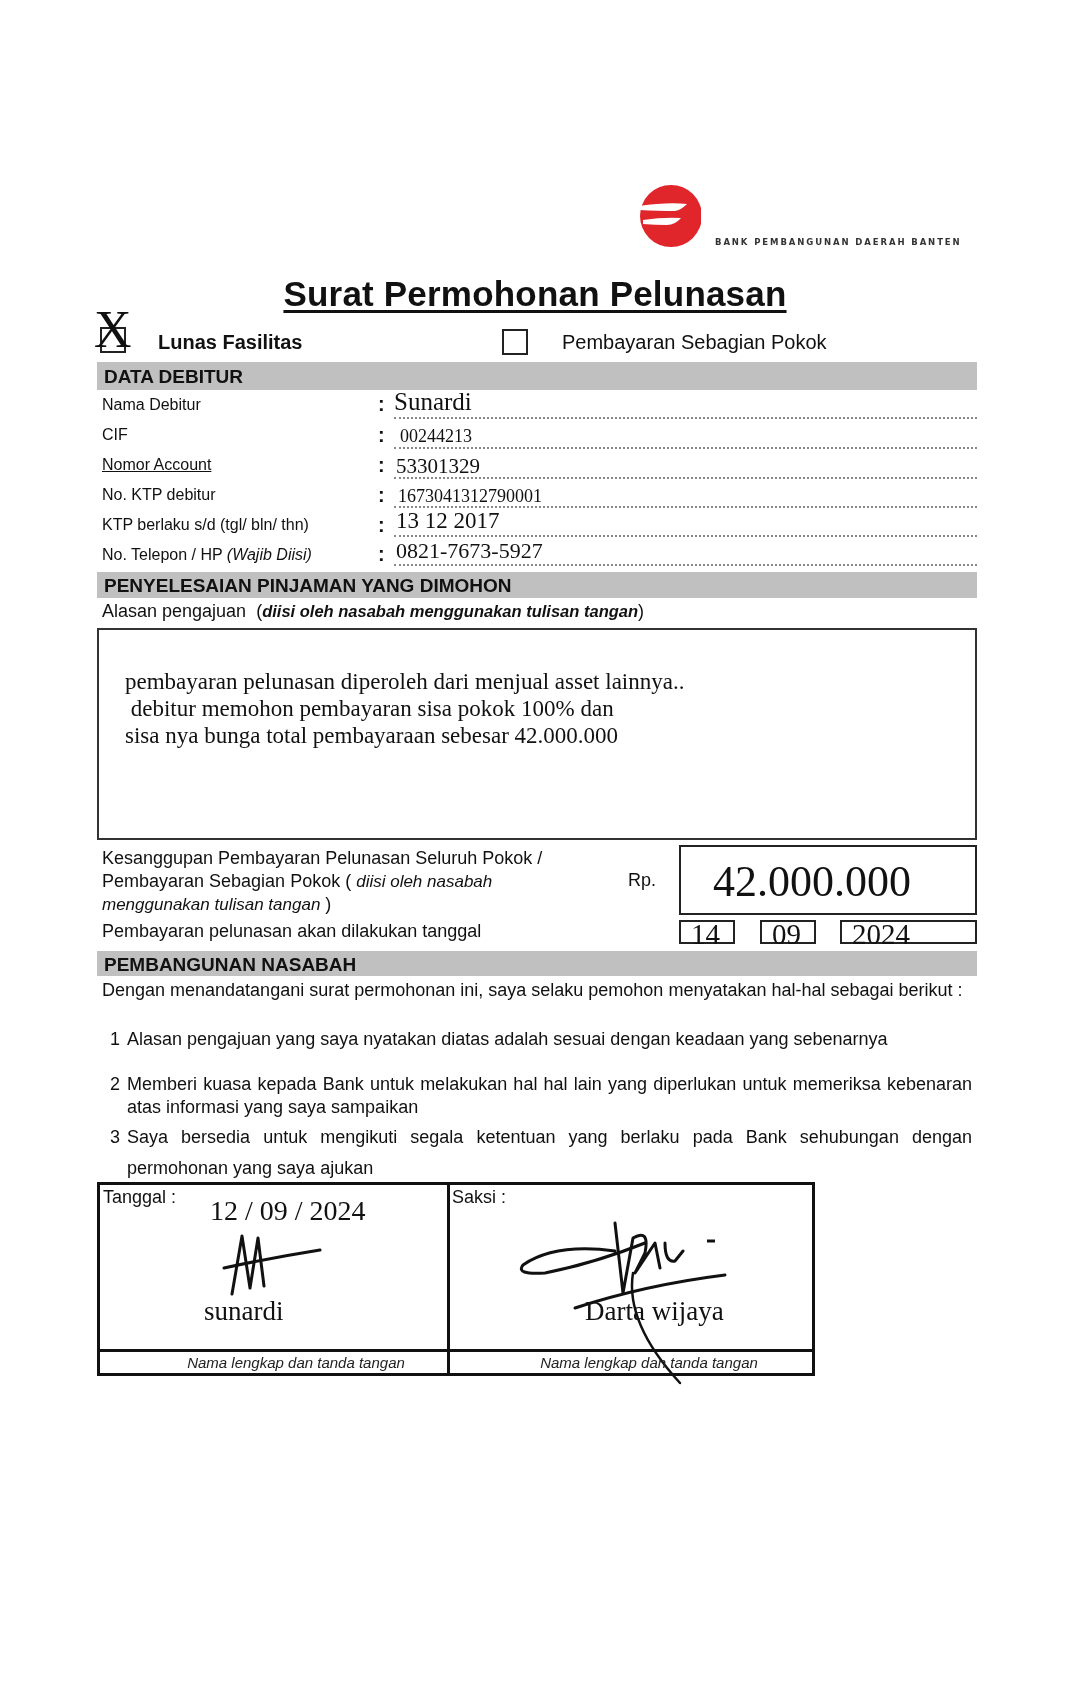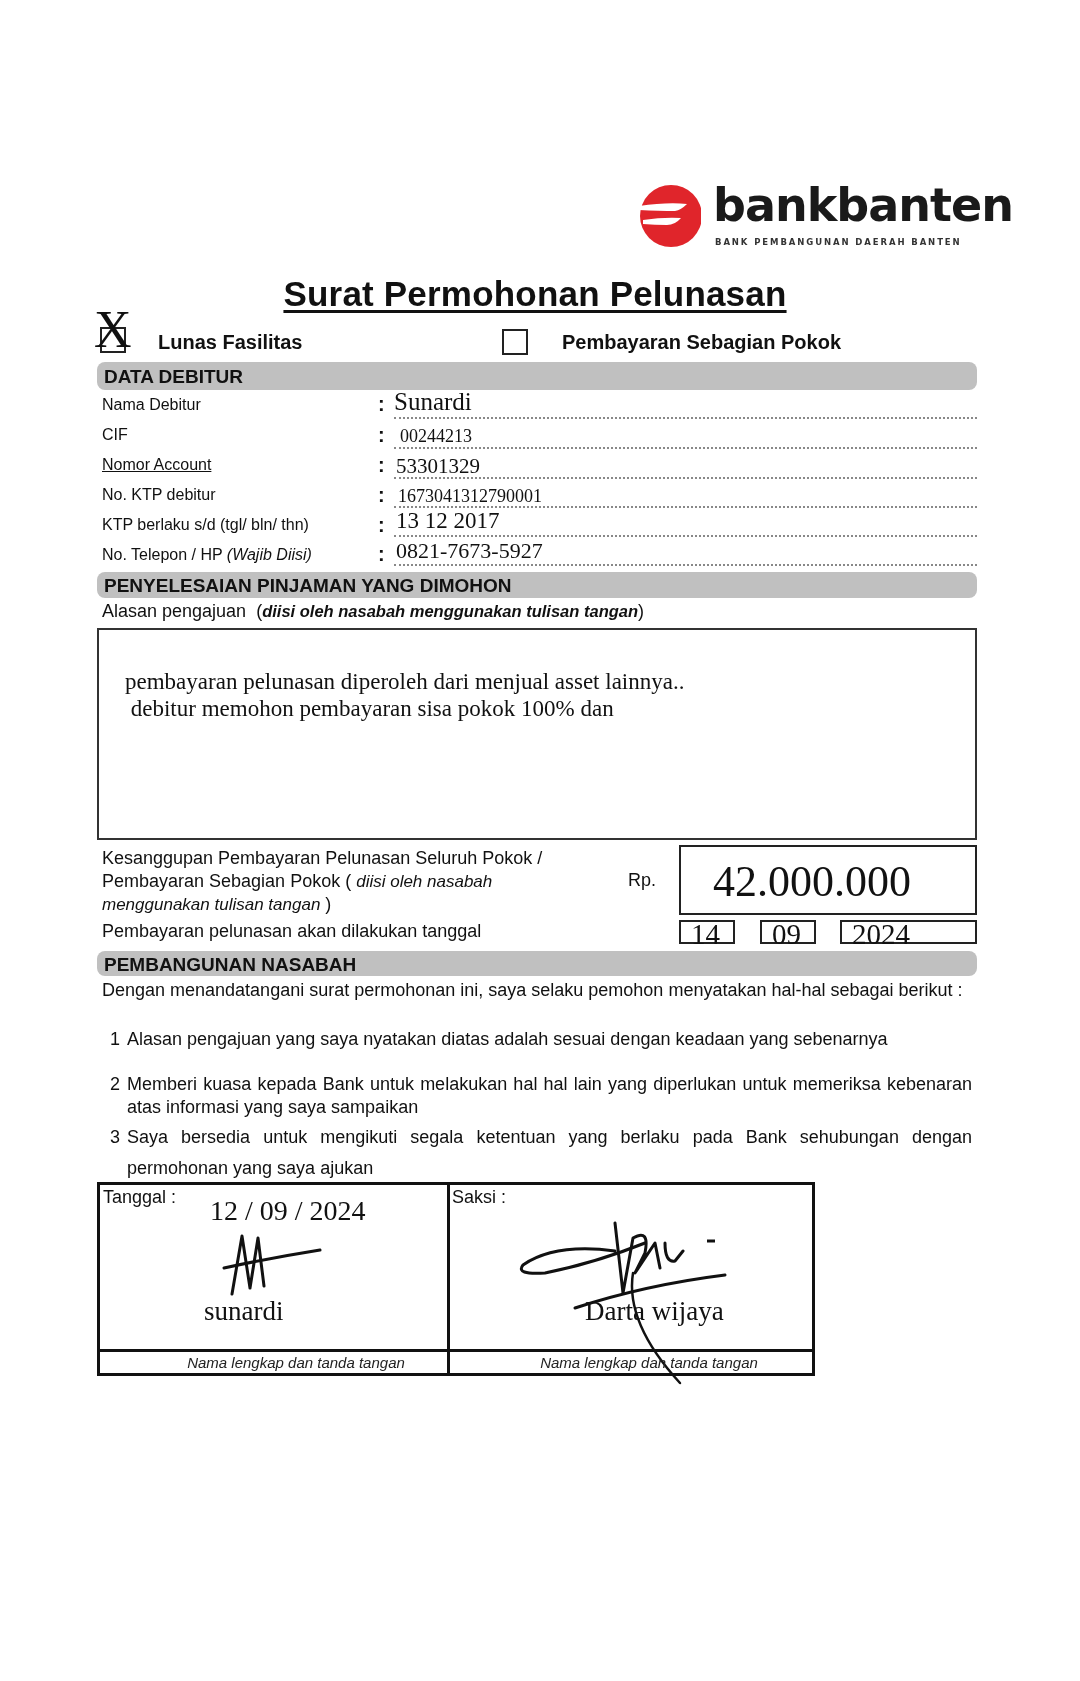--- a/index.html
+++ b/index.html
@@ -18,23 +18,23 @@
 
   #title { left: 0; width: 1070px; top: 274px; text-align: center; font-size: 35px; font-weight: bold;
            text-decoration: underline; text-decoration-thickness: 3px; text-underline-offset: 4px; letter-spacing: 0.2px; }
 
   
   .cbox { width: 26px; height: 26px; border: 2px solid #222; box-sizing: border-box; }
   #cb1 { left: 100px; top: 327px; }
   #cb1-x { left: 94px; top: 304px; font-family: "Liberation Serif", serif; font-size: 52px; line-height: 1; }
   #cb1-label { left: 158px; top: 331px; font-size: 20px; font-weight: bold; }
   #cb2 { left: 502px; top: 329px; }
-  #cb2-label { left: 562px; top: 331px; font-size: 20px; font-weight: bold; }
-
-  .section-bar { left: 97px; width: 880px; height: 28px; background: #c0c0c0; border-radius: 8px; }
+  #cb2-label { left: 562px; top: 331px; font-size: 20px; font-weight: normal; }
+
+  .section-bar { left: 97px; width: 880px; height: 28px; background: #c0c0c0; }
   .section-bar span { position: absolute; left: 7px; top: 4px; font-size: 19px; font-weight: bold; }
 
   .field-label { left: 102px; font-size: 16px; }
   .field-colon { left: 378px; font-size: 20px; font-weight: bold; }
   .field-value { left: 394px; font-family: "Liberation Serif", serif; }
   .field-line { left: 394px; width: 583px; height: 0; border-bottom: 2px dotted #888; }
 
   #reason-label { left: 102px; top: 601px; font-size: 18px; }
   #reason-label i { font-weight: bold; font-size: 16.5px; }
   #reason-box { left: 97px; top: 628px; width: 880px; height: 212px; border: 2px solid #333; box-sizing: border-box; }
@@ -71,21 +71,20 @@
 </style>
 </head>
 <body>
 
 <div id="logo" class="abs">
   <svg class="abs mark" viewBox="0 0 64 70">
     <circle cx="34" cy="36" r="31" fill="#e0252b"></circle>
     <path d="M2 26 Q30 22 50 24 Q44 30 38 31 Q22 31 2 30 Z" fill="#ffffff"></path>
     <path d="M6 40 Q26 37 44 38 Q38 45 30 45 Q18 45 6 44 Z" fill="#ffffff"></path>
   </svg>
-  <div class="abs word">bankbanten</div>
   <div class="abs tag">BANK PEMBANGUNAN DAERAH BANTEN</div>
 </div>
 
 <div id="title" class="abs">Surat Permohonan Pelunasan</div>
 
 <div id="cb1" class="abs cbox"></div>
 <div id="cb1-x" class="abs">X</div>
 <div id="cb1-label" class="abs">Lunas Fasilitas</div>
 <div id="cb2" class="abs cbox"></div>
 <div id="cb2-label" class="abs">Pembayaran Sebagian Pokok</div>
@@ -132,20 +131,21 @@
 </div>
 
 <div id="reason-label" class="abs">
   <span>Alasan pengajuan</span>
   &nbsp;<span>(</span><i>diisi oleh nasabah menggunakan tulisan tangan</i><span>)</span>
 </div>
 
 <div id="reason-box" class="abs hand">
   <div class="line" style="top:39px;">pembayaran pelunasan diperoleh dari menjual asset lainnya..</div>
   <div class="line" style="top:66px; white-space:pre;"> debitur memohon pembayaran sisa pokok 100% dan</div>
+  <div class="line" style="top:93px;">sisa nya bunga total pembayaraan sebesar 42.000.000</div>
 </div>
 
 <div id="pay-label" class="abs">
   <div>Kesanggupan Pembayaran Pelunasan Seluruh Pokok /</div>
   <div><span>Pembayaran Sebagian Pokok (</span> <i>diisi oleh nasabah menggunakan tulisan tangan</i> <span>)</span></div>
 </div>
 <div id="rp" class="abs">Rp.</div>
 <div id="amount-box" class="abs hand">
   <span>42.000.000</span>
 </div>

